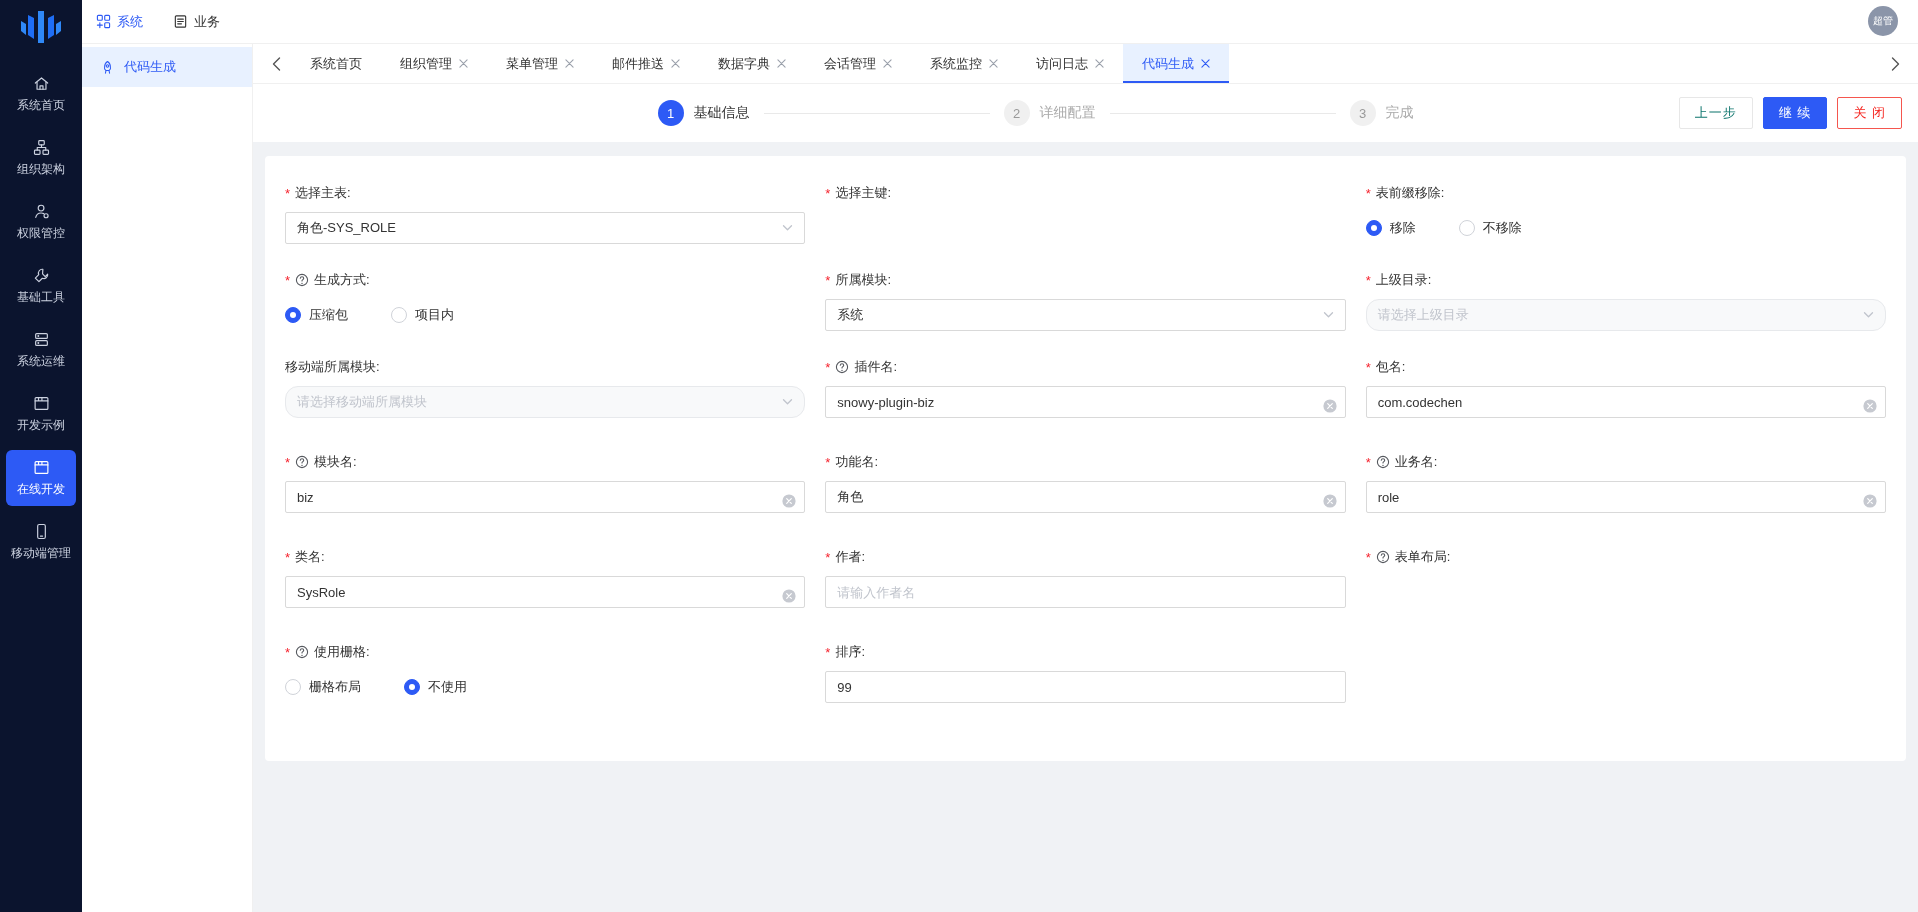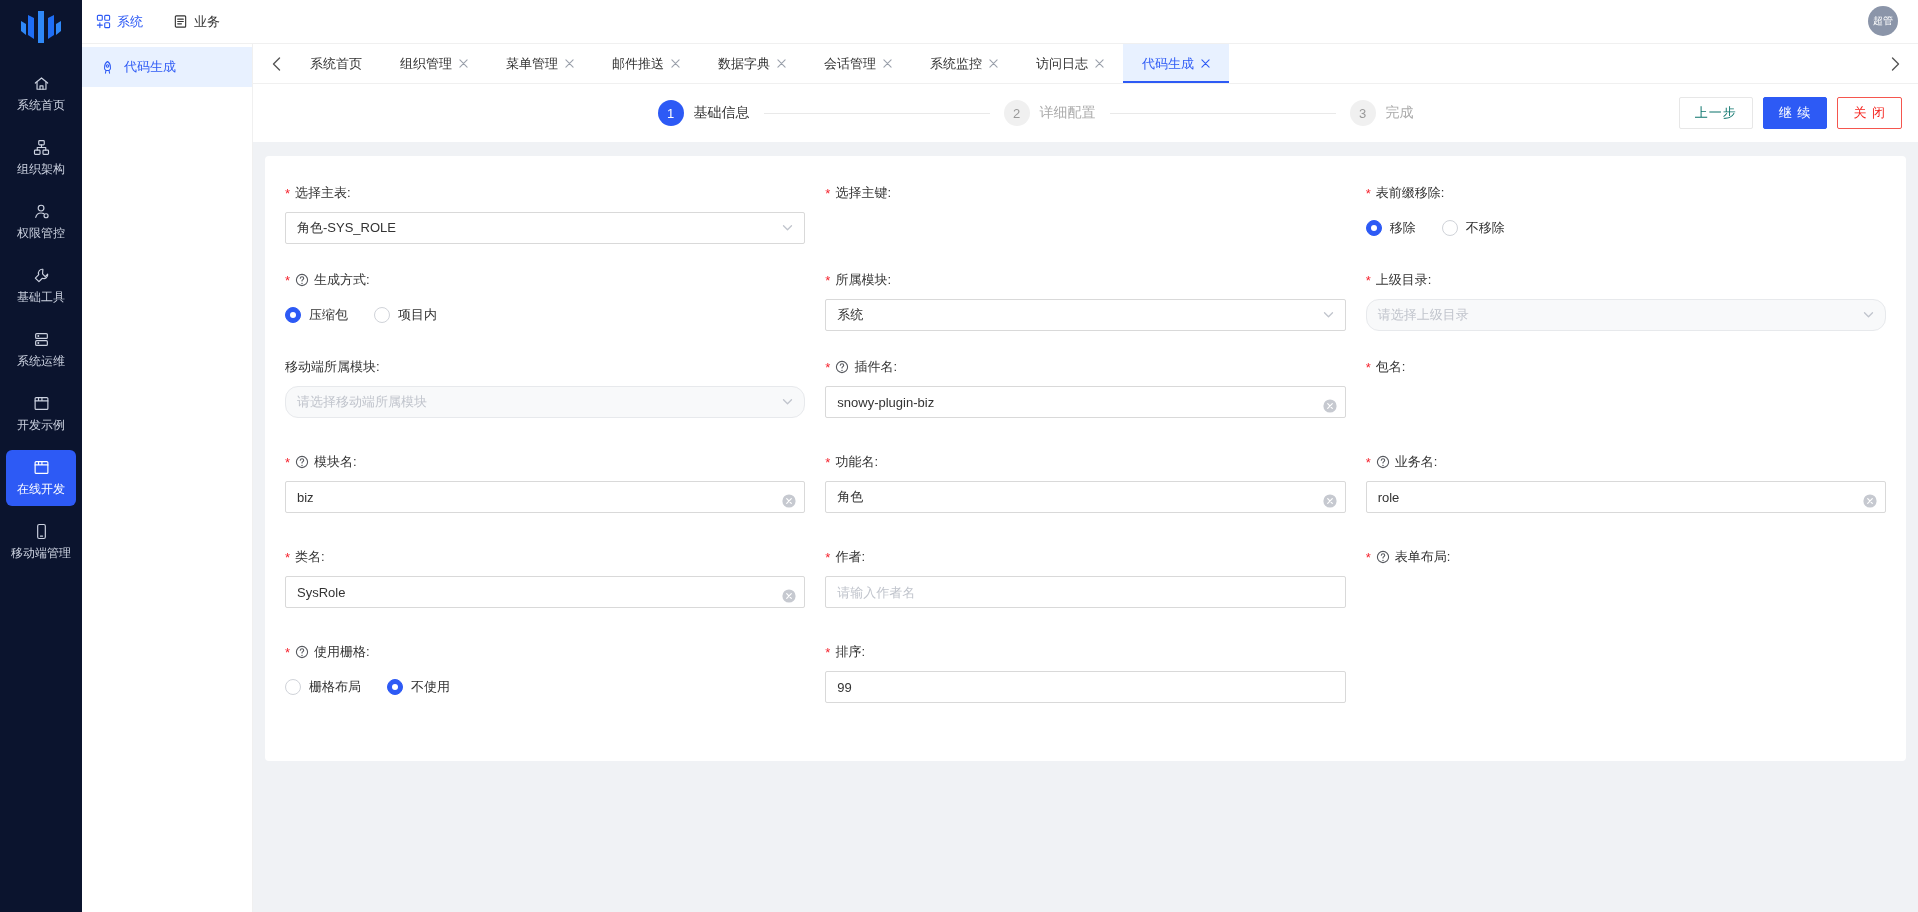--- a/index.html
+++ b/index.html
@@ -79,21 +79,21 @@
   .select { height:32px; border:1px solid #d9d9d9; border-radius:2px; background:#fff; display:flex;
     align-items:center; justify-content:space-between; padding:0 11px; cursor:pointer; }
   .select .caret { display:flex; color:#c0c4cc; }
   .select.disabled { background:#f8f9fa; border-color:#e7e9ec; cursor:not-allowed;border-radius:13px; }
   .placeholder { color:#c0c4cc; }
   .input-wrap { position:relative; height:40px; }
   .input-wrap input { width:100%; height:32px; border:1px solid #d9d9d9; border-radius:2px;
     padding:0 30px 0 11px; font-size:13px; color:#333; font-family:inherit; outline:none; background:#fff; }
   .input-wrap input::placeholder { color:#c0c4cc; }
   .clear-btn { position:absolute; right:9px; top:50%; transform:translateY(-50%); display:flex; cursor:pointer; }
-  .radio-group { display:flex; align-items:center; gap:26px; height:32px; }
+  .radio-group { display:flex; align-items:center; gap:43px; height:32px; }
   .radio { display:flex; align-items:center; gap:8px; cursor:pointer; }
   .radio-dot { width:16px; height:16px; border-radius:50%; border:1px solid #d0d3d9; background:#fff; position:relative; }
   .radio.checked .radio-dot { border-color:#2d5af5; background:#2d5af5; }
   .radio.checked .radio-dot::after { content:''; position:absolute; inset:4px; background:#fff; border-radius:50%; }
 </style>
 </head>
 <body>
 
 <div class="app">
 
@@ -492,20 +492,26 @@
                         <circle cx="7" cy="7" r="6.6" fill="#c6c9d0"></circle>
                         <path d="M4.7 4.7l4.6 4.6M9.3 4.7 4.7 9.3" stroke="#fff" stroke-width="1.2" stroke-linecap="round"></path>
                       </svg>
                     </span></div>
                 </div>
                 <div class="field">
                   <div class="field-label">
                     <span class="req-star">*</span>
                     <span>包名:</span>
                   </div>
+                  <div class="control input-wrap"><input type="text" value="com.codechen" style=""><span class="clear-btn">
+                      <svg width="14" height="14" viewBox="0 0 14 14">
+                        <circle cx="7" cy="7" r="6.6" fill="#c6c9d0"></circle>
+                        <path d="M4.7 4.7l4.6 4.6M9.3 4.7 4.7 9.3" stroke="#fff" stroke-width="1.2" stroke-linecap="round"></path>
+                      </svg>
+                    </span></div>
                 </div>
                 <div class="field">
                   <div class="field-label">
                     <span class="req-star">*</span>
                     <span class="help-icon">
                       <svg width="14" height="14" viewBox="0 0 14 14" fill="none" stroke="currentColor" stroke-width="1.1">
                         <circle cx="7" cy="7" r="5.6"></circle>
                         <path d="M5.3 5.3c.1-1 .9-1.6 1.7-1.6.9 0 1.7.6 1.7 1.5 0 1.2-1.1 1.3-1.5 2-.1.2-.2.4-.2.8" stroke-linecap="round"></path>
                         <circle cx="7" cy="10.4" r=".7" fill="currentColor" stroke="none"></circle>
                       </svg>

